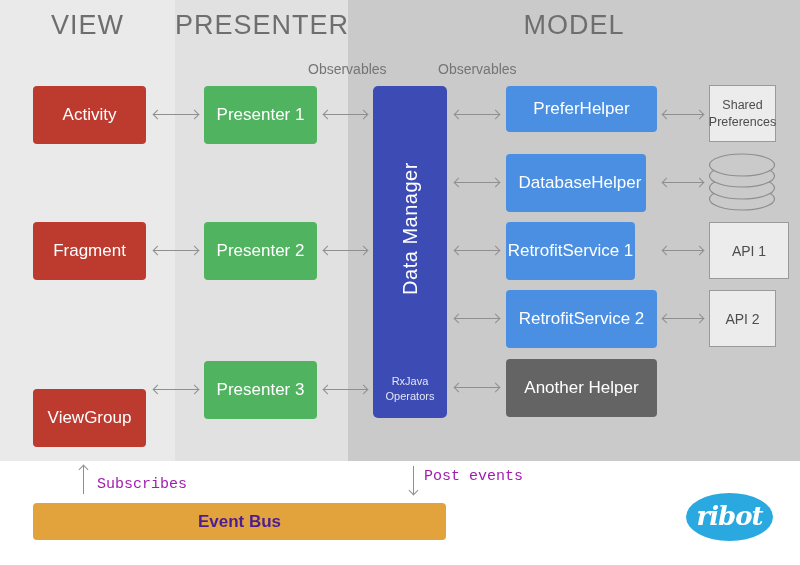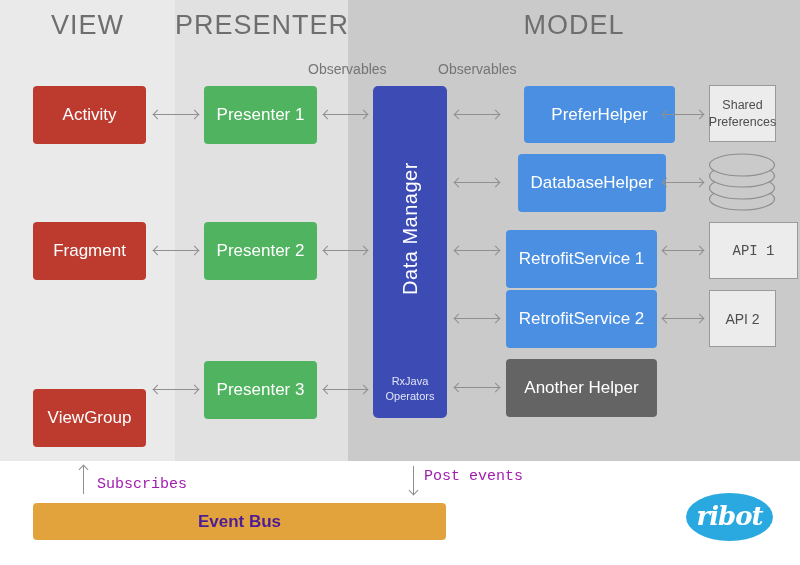--- a/index.html
+++ b/index.html
@@ -49,23 +49,23 @@
   .green{background:var(--c-green);}
   .blue{background:var(--c-blue);}
   .dark{background:var(--c-dark);}
   
   .b-activity{left:33px;top:86px;width:113px;height:58px;}
   .b-fragment{left:33px;top:222px;width:113px;height:58px;}
   .b-viewgroup{left:33px;top:361px;width:113px;height:58px;margin-top:28px;}
   .b-presenter1{left:204px;top:86px;width:113px;height:58px;}
   .b-presenter2{left:204px;top:222px;width:113px;height:58px;}
   .b-presenter3{left:204px;top:361px;width:113px;height:58px;}
-  .b-prefer{left:524px;top:86px;width:151px;height:57px;text-align:right;}
-  .b-database{left:518px;top:154px;width:148px;height:58px;}
-  .b-retrofit1{left:506px;top:230px;width:151px;height:58px;}
+  .b-prefer{left:506px;top:86px;width:151px;height:46px;text-align:right;}
+  .b-database{left:506px;top:154px;width:132px;height:58px;padding-left:8px;}
+  .b-retrofit1{left:506px;top:222px;width:129px;height:58px;}
   .b-retrofit2{left:506px;top:290px;width:151px;height:58px;}
   .b-another{left:506px;top:359px;width:151px;height:58px;}
   
   .b-datamanager{
     left:373px;top:86px;width:74px;height:332px;background:var(--c-indigo);
     border-radius:5px;position:absolute;color:#fff;
     display:flex;align-items:center;justify-content:center;
   }
   .dm-title{
     transform:rotate(-90deg);white-space:nowrap;font-size:20px;letter-spacing:.5px;
@@ -75,21 +75,21 @@
     position:absolute;bottom:14px;left:0;width:100%;text-align:center;
     font-size:11px;line-height:1.35;color:rgba(255,255,255,.85);
   }
   
   .ext{
     position:absolute;background:#ececec;border:1px solid #9a9a9a;
     color:#4d4d4d;display:flex;align-items:center;justify-content:center;
     text-align:center;box-sizing:border-box;
   }
   .b-sharedprefs{left:709px;top:85px;width:67px;height:57px;font-size:12.5px;line-height:1.3;padding:0 3px;}
-  .b-api1{left:709px;top:222px;width:89px;height:57px;font-size:14px;font-family:Liberation Mono, monospace;}
+  .b-api1{left:709px;top:222px;width:80px;height:57px;font-size:14px;}
   .b-api2{left:709px;top:290px;width:67px;height:57px;font-size:14px;}
   .cylinder{position:absolute;left:708px;top:152px;}
   
   .arrow-h{position:absolute;height:1px;background:var(--c-arrow);}
   .arrow-h::before,.arrow-h::after{
     content:"";position:absolute;width:6px;height:6px;top:-3px;
   }
   .arrow-h::before{left:0;border-left:1px solid var(--c-arrow);border-bottom:1px solid var(--c-arrow);transform:rotate(45deg);}
   .arrow-h::after{right:0;border-right:1px solid var(--c-arrow);border-top:1px solid var(--c-arrow);transform:rotate(45deg);}
   .arrow-v{position:absolute;width:1px;background:var(--c-arrow);}

